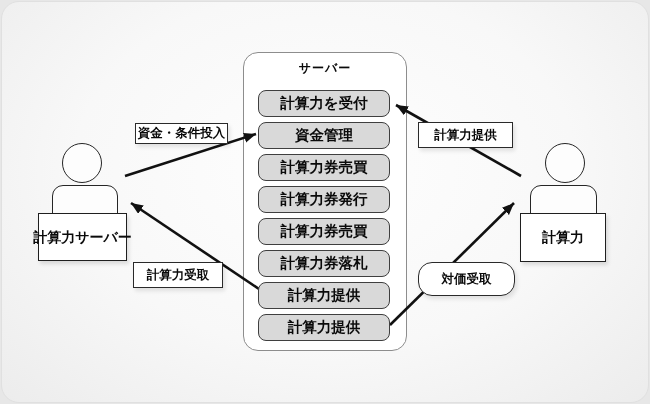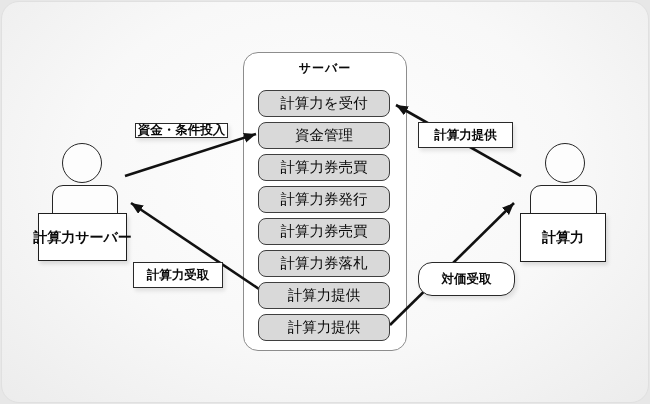--- a/index.html
+++ b/index.html
@@ -31,21 +31,21 @@
     z-index:3;
   }
   svg.arrows{position:absolute;left:0;top:0;z-index:2;}
   .fn{
     position:absolute;left:258px;width:132px;height:27px;
     box-sizing:border-box;
     background:#d9d9d9;
     border:1.5px solid #3f3f3f;
     border-radius:8px;
     display:flex;align-items:center;justify-content:center;
-    font-size:14.5px;font-weight:normal;white-space:nowrap;
+    font-size:14.5px;font-weight:bold;white-space:nowrap;
     z-index:3;
   }
   .fn-1{top:90px}.fn-2{top:122px}.fn-3{top:154px}.fn-4{top:186px}
   .fn-5{top:218px}.fn-6{top:250px}.fn-7{top:282px}.fn-8{top:314px}
   .person-head{
     position:absolute;width:40px;height:40px;border-radius:50%;
     box-sizing:border-box;background:#fdfdfd;border:1.6px solid #262626;z-index:3;
   }
   .person-body{
     position:absolute;width:66px;height:46px;border-radius:11px 11px 0 0;
@@ -66,21 +66,21 @@
   .user-label{left:38px;top:213px;width:89px;height:48px;}
   .owner-label{left:520px;top:213px;width:86px;height:49px;}
   .flow-label{
     position:absolute;box-sizing:border-box;
     background:#ffffff;border:1px solid #2a2a2a;
     display:flex;align-items:center;justify-content:center;
     font-size:12.5px;font-weight:bold;white-space:nowrap;
     box-shadow:2px 3px 4px rgba(0,0,0,0.10);
     z-index:4;
   }
-  .flow-fund{left:135px;top:123px;width:93px;height:15px;}
+  .flow-fund{left:135px;top:123px;width:93px;height:21px;}
   .flow-provide{left:418px;top:122px;width:95px;height:26px;}
   .flow-receive{left:133px;top:262px;width:90px;height:26px;}
   .flow-compensation{left:418px;top:262px;width:97px;height:34px;border-radius:14px;}
 </style>
 </head>
 <body>
 
 <div class="card"></div>
 
 <svg class="arrows" width="650" height="404" viewBox="0 0 650 404">

